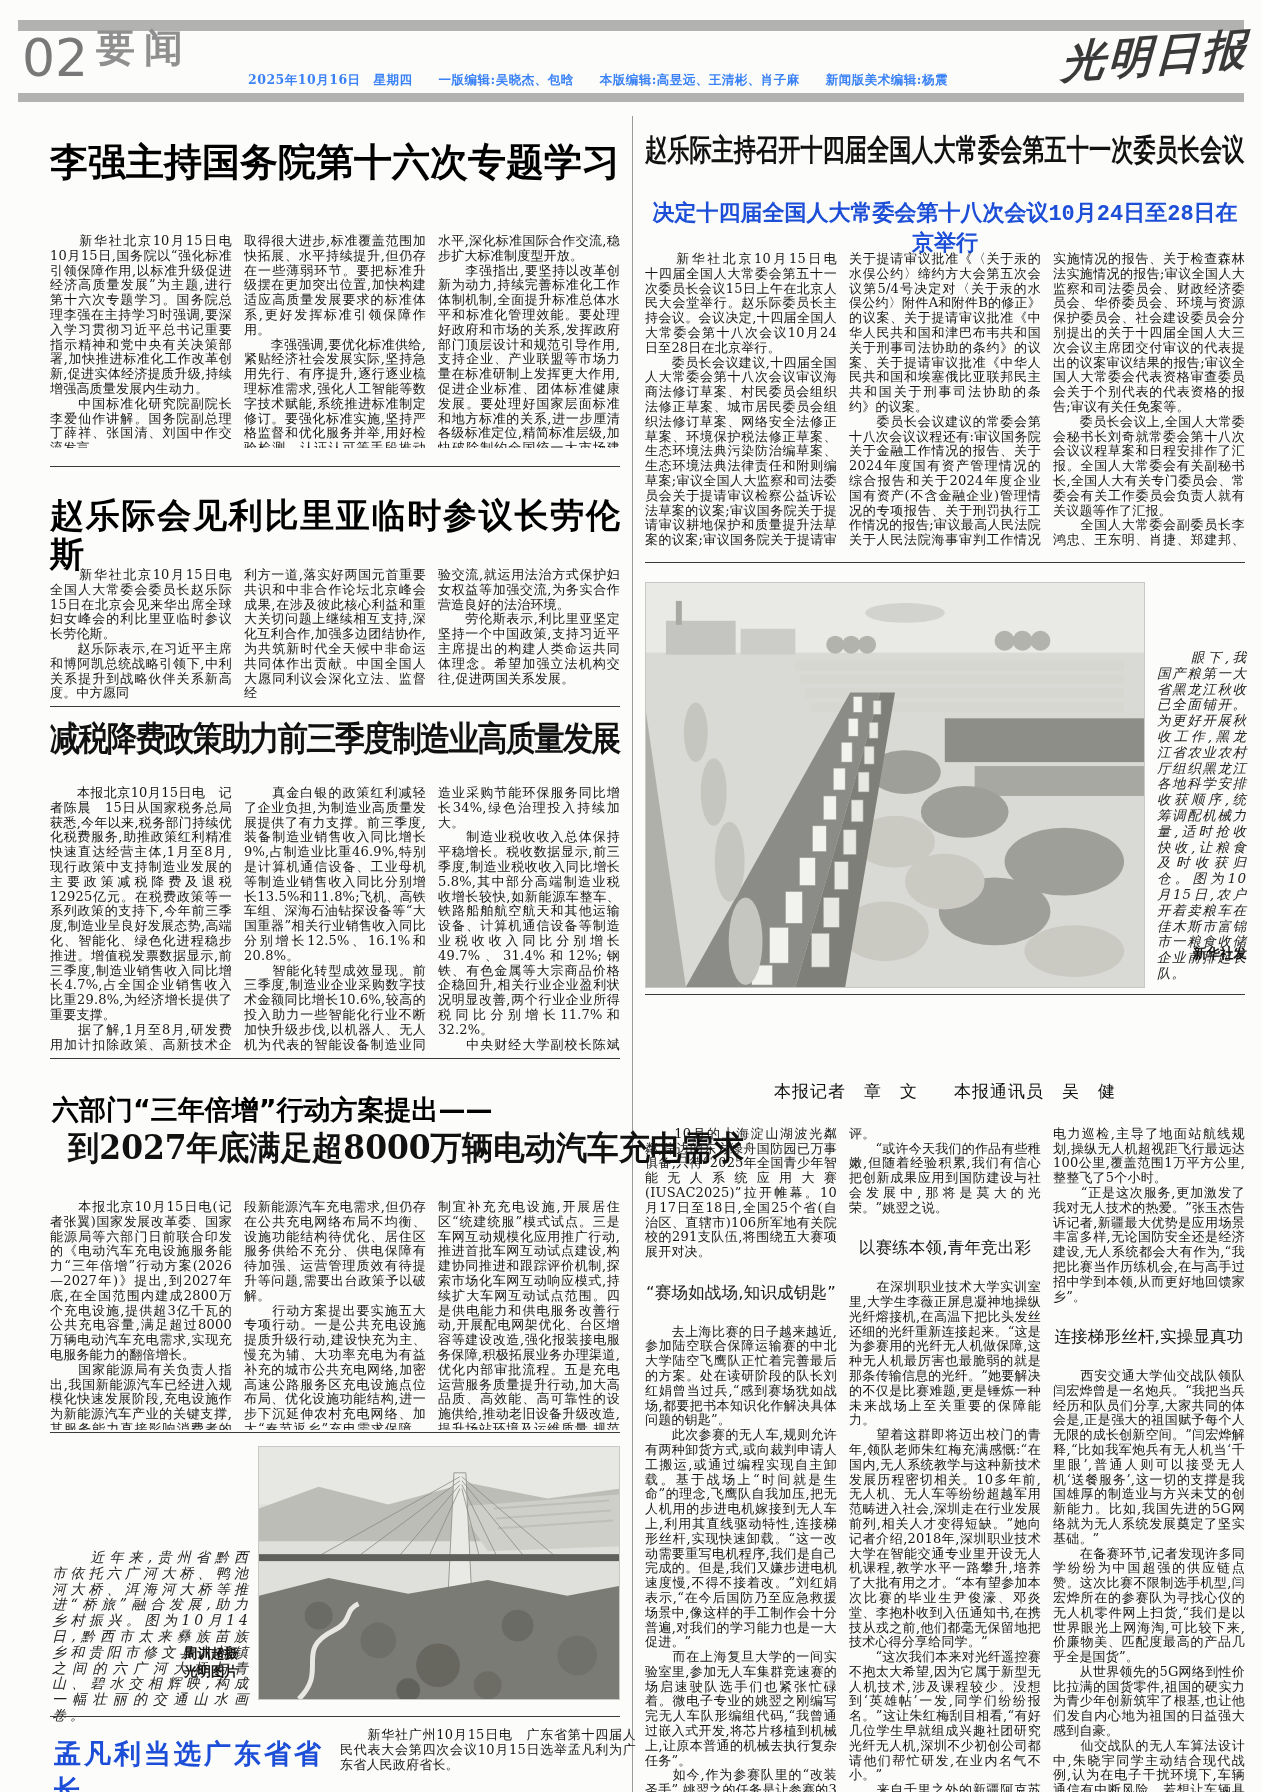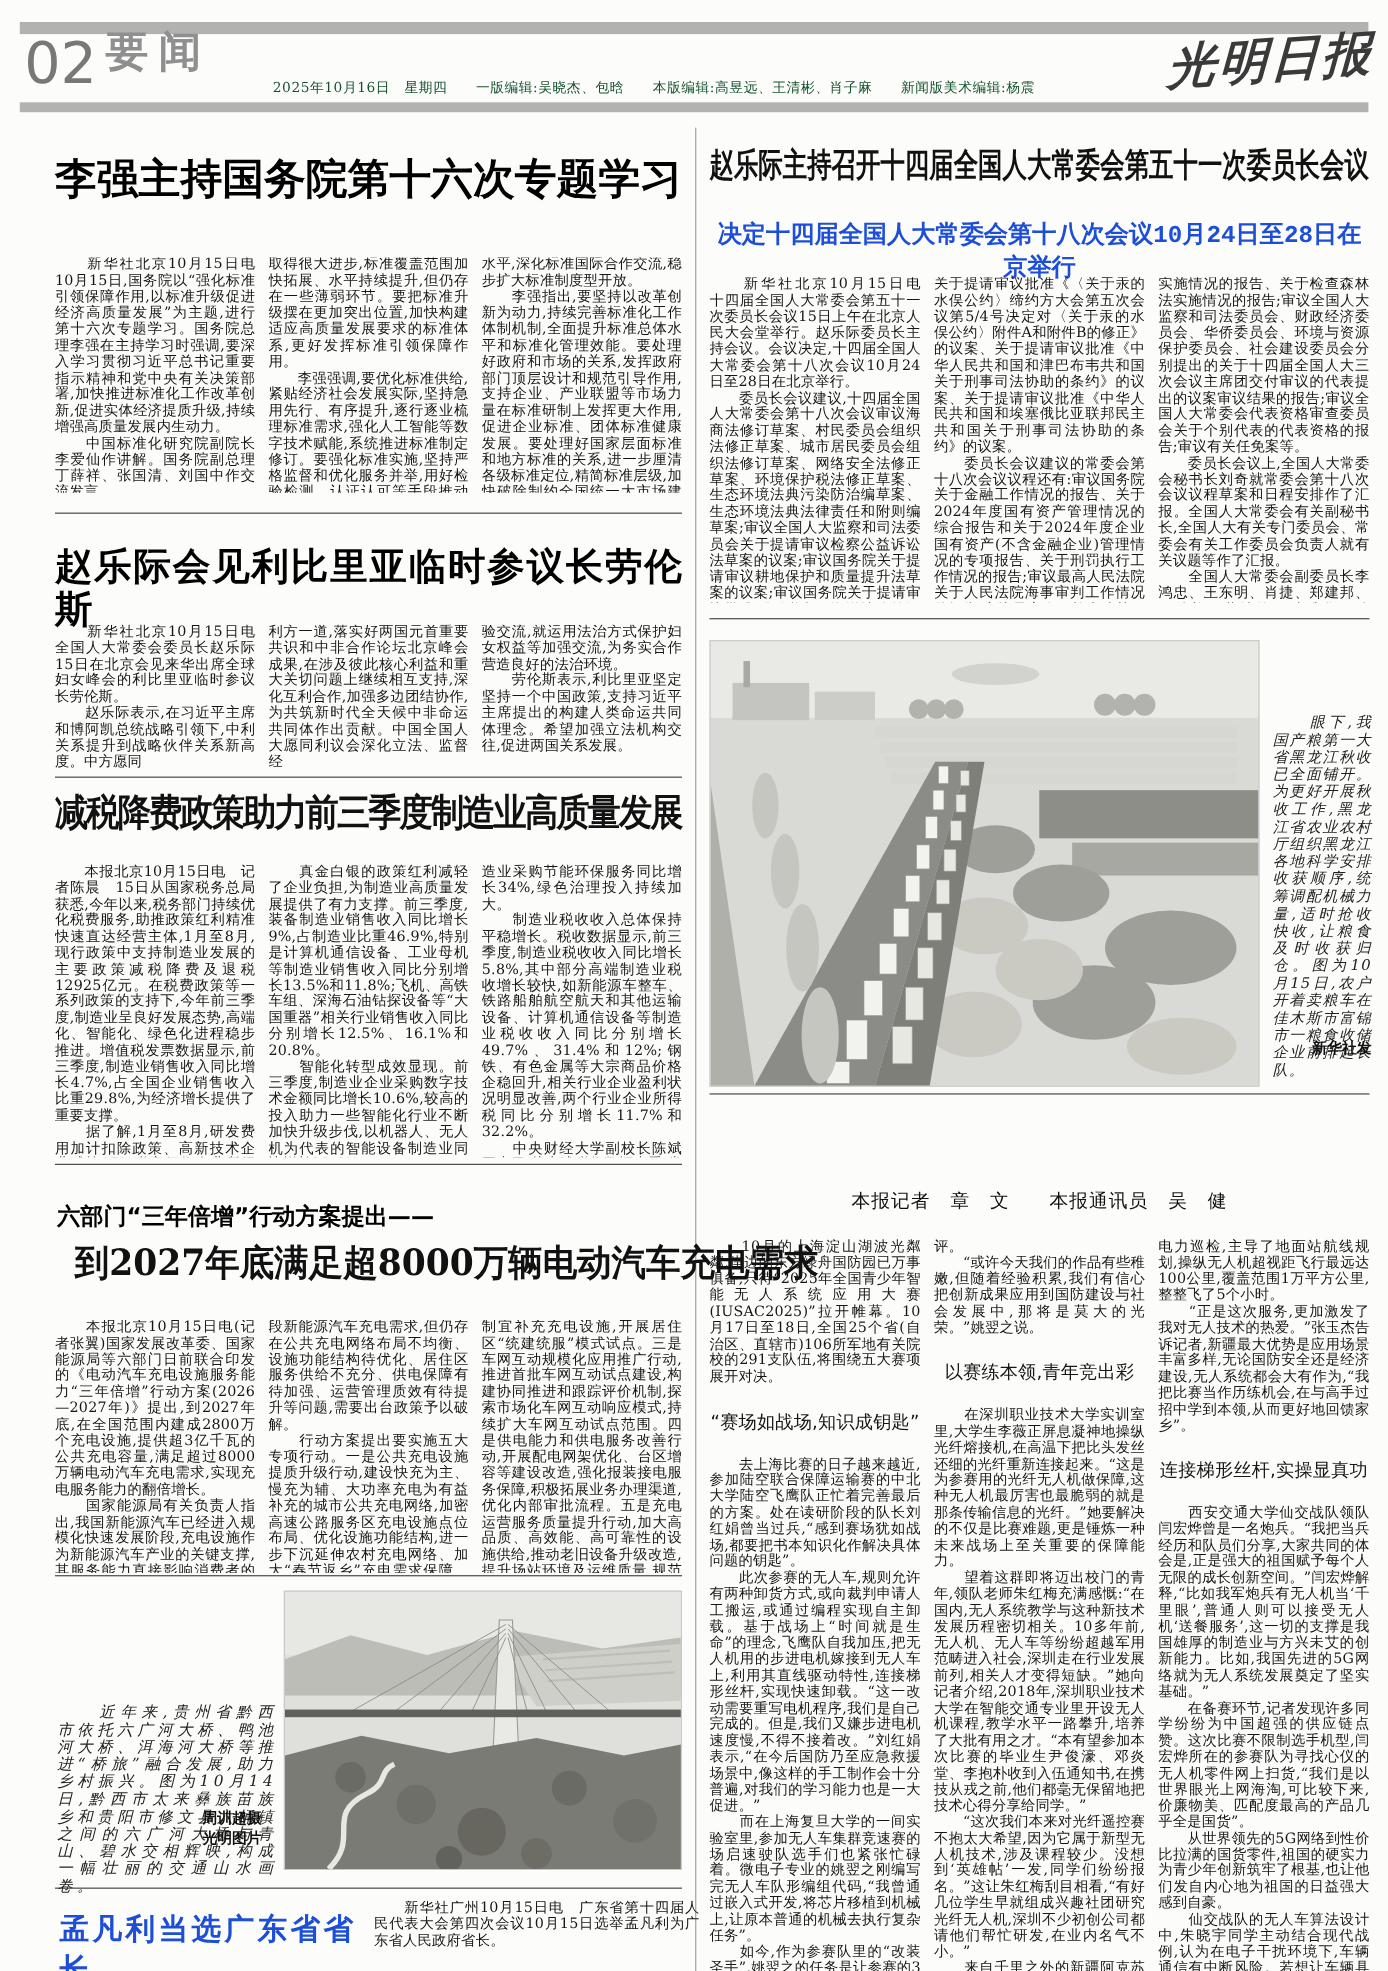--- a/index.html
+++ b/index.html
@@ -5,41 +5,41 @@
 <style>
   html,body{margin:0;padding:0;background:#e9e9e7;}
   #page{position:relative;width:1262px;height:1792px;background:#fcfcfa;margin:0 auto;
         overflow:hidden;font-family:"DejaVu Serif","Liberation Serif",serif;color:#111;}
   .abs{position:absolute;}
   .bar{background:#b2b2b0;}
   .rule{background:#3a3a3a;height:1px;}
   .vrule{background:#9a9a98;width:1px;}
   .pagenum{font-family:"DejaVu Sans","Liberation Sans",sans-serif;font-size:52px;color:#787878;line-height:1;}
   .sectiontitle{font-size:39px;font-weight:bold;color:#8f8f8f;letter-spacing:9px;line-height:1;}
-  .dateline{font-size:12.5px;font-weight:normal;color:#14532d;letter-spacing:.5px;white-space:nowrap;}
+  .dateline{font-size:12.5px;font-weight:bold;color:#3b82f6;letter-spacing:.5px;white-space:nowrap;}
   .logo{font-size:44px;font-weight:bold;font-style:italic;color:#3a3a3a;letter-spacing:3px;
         transform:rotate(-4deg) skewX(-6deg);transform-origin:left top;line-height:1;}
   .hl{font-weight:bold;color:#000;line-height:1.15;}
   .hl-just{text-align:justify;text-align-last:justify;}
   .hl-center{text-align:center;}
   .squeeze{white-space:nowrap;transform-origin:left top;display:inline-block;font-weight:bold;}
   .subhead-line{font-family:Liberation Mono, monospace;font-weight:bold;color:#1d4ed8;}
   .cols{display:flex;gap:12px;align-items:stretch;}
   .col{flex:1;font-size:13px;line-height:14.8px;text-align:justify;white-space:pre-line;
        letter-spacing:.2px;color:#161616;overflow:hidden;}
   .col .t{white-space:pre-line;}
   .col .sub{font-family:"DejaVu Sans","Liberation Sans",sans-serif;font-weight:normal;
             font-size:16.5px;line-height:22px;text-align:center;margin:7px 0 6px 0;white-space:normal;}
   .caption{font-style:italic;font-size:14px;line-height:15.8px;letter-spacing:4px;
            text-align:justify;white-space:pre-line;color:#222;}
   .caption-credit{font-style:normal;font-weight:bold;font-size:13.5px;line-height:18px;text-align:right;}
   .photo{background:#dcdcd9;border:1px solid #c8c8c5;box-sizing:border-box;}
   .photo svg{display:block;width:100%;height:100%;}
   .byline{font-size:17px;text-align:center;letter-spacing:1px;}
-  .kicker{font-family:"DejaVu Sans","Liberation Sans",sans-serif;font-weight:bold;font-size:21px;color:#000;}
+  .kicker{font-family:"DejaVu Sans","Liberation Sans",sans-serif;font-weight:bold;font-size:27px;color:#000;}
 </style>
 </head>
 <body>
 
 <div id="page">
 
   <div class="abs bar" style="left:18px;top:20px;width:1226px;height:11px;"></div>
   <div class="abs pagenum" style="left:22px;top:32px;">02</div>
   <div class="abs sectiontitle" style="left:96px;top:28px;">要闻</div>
   <div class="abs dateline" style="left:248px;top:72px;">2025年10月16日　星期四　　一版编辑:吴晓杰、包晗　　本版编辑:高昱远、王清彬、肖子麻　　新闻版美术编辑:杨震</div>

